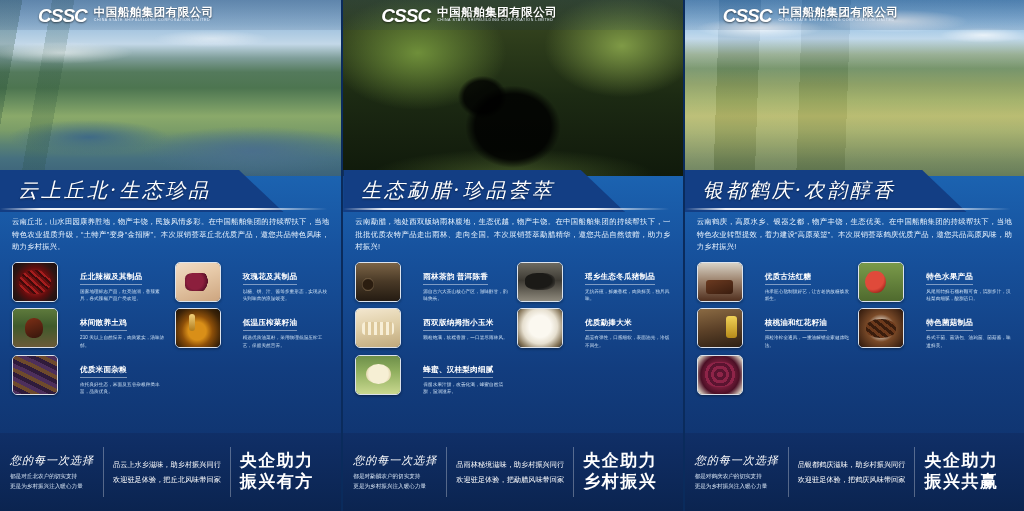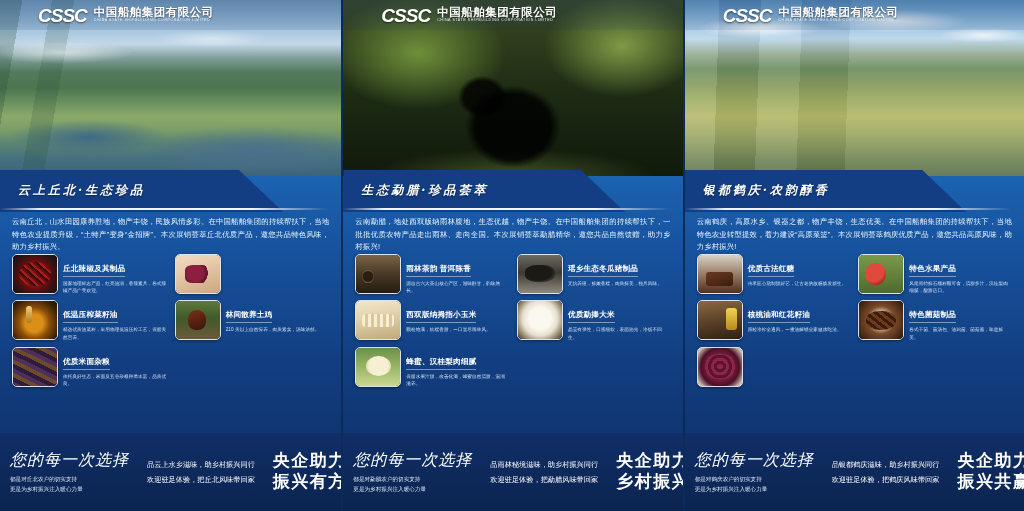--- a/index.html
+++ b/index.html
@@ -108,42 +108,42 @@
     clip-path: polygon(0 0, 70% 0, 83% 100%, 0 100%);
     box-shadow: 0 1px 4px rgba(0,0,0,.3);
   }
   .ribbon-line {
     position: absolute; left: 0; bottom: 2px; width: 100%; height: 2px;
     background: linear-gradient(90deg, rgba(255,255,255,0) 0%, #ffffff 12%, #ffffff 74%, rgba(255,255,255,0) 96%);
     opacity: .95;
   }
   .ribbon-title {
     position: absolute; left: 18px; top: 50%; transform: translateY(-52%);
-    color: #fff; font-size: 12px; font-weight: 700; letter-spacing: 3px;
+    color: #fff; font-size: 20px; font-weight: 400; letter-spacing: 3px;
     font-family: "DejaVu Serif", "Liberation Serif", serif;
     font-style: italic;
     text-shadow: 0 1px 2px rgba(0,0,0,.45);
     white-space: nowrap;
   }
 
   
   .body {
     position: absolute; top: 212px; left: 0; right: 0; bottom: 78px;
     padding: 4px 12px 0 12px;
   }
   .intro {
     color: #eaf4ff; font-size: 7.4px; line-height: 1.72;
     letter-spacing: .15px; text-align: justify;
-    margin-bottom: 0;
+    margin-bottom: 8px;
   }
   .grid {
     display: grid; grid-template-columns: 1fr 1fr;
     column-gap: 8px; row-gap: 6px;
   }
-  .card { display: flex; align-items: flex-start; gap: 5px; }
+  .card { display: flex; align-items: flex-start; gap: 22px; }
   .thumb {
     flex: 0 0 auto; width: 46px; height: 40px; border-radius: 5px;
     border: 1.2px solid rgba(255,255,255,.85);
     box-shadow: 0 1px 3px rgba(0,0,0,.4);
     overflow: hidden; position: relative;
   }
   .thumb i { position: absolute; inset: 0; display: block; }
   .card-txt { min-width: 0; padding-top: 3px; }
   .card-title {
     color: #ffffff; font-size: 7.6px; font-weight: 700; white-space: nowrap;
@@ -206,21 +206,21 @@
     background: repeating-radial-gradient(circle at 50% 50%, #8e2448 0 3px, #5a1430 3px 6px); }
 
   
   .footer {
     position: absolute; left: 0; right: 0; bottom: 0; height: 78px;
     background: linear-gradient(180deg, #102f67 0%, #0b2450 100%);
     display: flex; align-items: center; padding: 0 10px;
   }
   .f-col { display: flex; flex-direction: column; justify-content: center; }
   .f-brush {
-    color: #fff; font-size: 16px; font-style: italic; letter-spacing: 1px;
+    color: #fff; font-size: 11px; font-style: italic; letter-spacing: 1px;
     font-family: "DejaVu Serif", "Liberation Serif", serif;
     margin-bottom: 4px; white-space: nowrap;
   }
   .f-sub { color: #dce9f8; font-size: 5.6px; line-height: 1.65; white-space: nowrap; }
   .f-div { width: 1px; align-self: stretch; margin: 14px 9px; background: rgba(255,255,255,.3); }
   .f-mid { color: #ffffff; font-size: 7.2px; line-height: 2.1; white-space: nowrap; }
   .f-big {
     color: #fff; font-size: 17px; font-weight: 700; line-height: 1.22;
     letter-spacing: 1.5px; white-space: nowrap;
   }
@@ -255,37 +255,41 @@
             </div>
           <div class="card-txt">
             <div class="card-title">丘北辣椒及其制品</div>
             <div class="card-desc">国家地理标志产品，红亮油润，香辣素具，各式辣椒产品广受欢迎。</div>
           </div>
         </div>
         <div class="card">
           <div class="thumb">
               <i class="t-rose"></i>
             </div>
+          <div class="card-txt">
+            <div class="card-title">玫瑰花及其制品</div>
+            <div class="card-desc">以糖、饼、汁、酱等多重形态，实现从枝头到味蕾的浪漫蜕变。</div>
+          </div>
+        </div>
+        <div class="card">
+          <div class="thumb">
+              <i class="t-chick"></i>
+            </div>
+          <div class="card-txt">
+            <div class="card-title">林间散养土鸡</div>
+            <div class="card-desc">210 天以上自然慢养，肉质紧实，汤味浓郁。</div>
+          </div>
         </div>
         <div class="card">
           <div class="thumb">
               <i class="t-oil"></i>
             </div>
           <div class="card-txt">
             <div class="card-title">低温压榨菜籽油</div>
             <div class="card-desc">精选优质油菜籽，采用物理低温压榨工艺，保留天然营养。</div>
-          </div>
-        </div>
-        <div class="card">
-          <div class="thumb">
-              <i class="t-chick"></i>
-            </div>
-          <div class="card-txt">
-            <div class="card-title">林间散养土鸡</div>
-            <div class="card-desc">210 天以上自然慢养，肉质紧实，汤味浓郁。</div>
           </div>
         </div>
         <div class="card">
           <div class="thumb">
               <i class="t-grain"></i>
             </div>
           <div class="card-txt">
             <div class="card-title">优质米面杂粮</div>
             <div class="card-desc">依托良好生态，米面及五谷杂粮种类丰富，品质优良。</div>
           </div>

